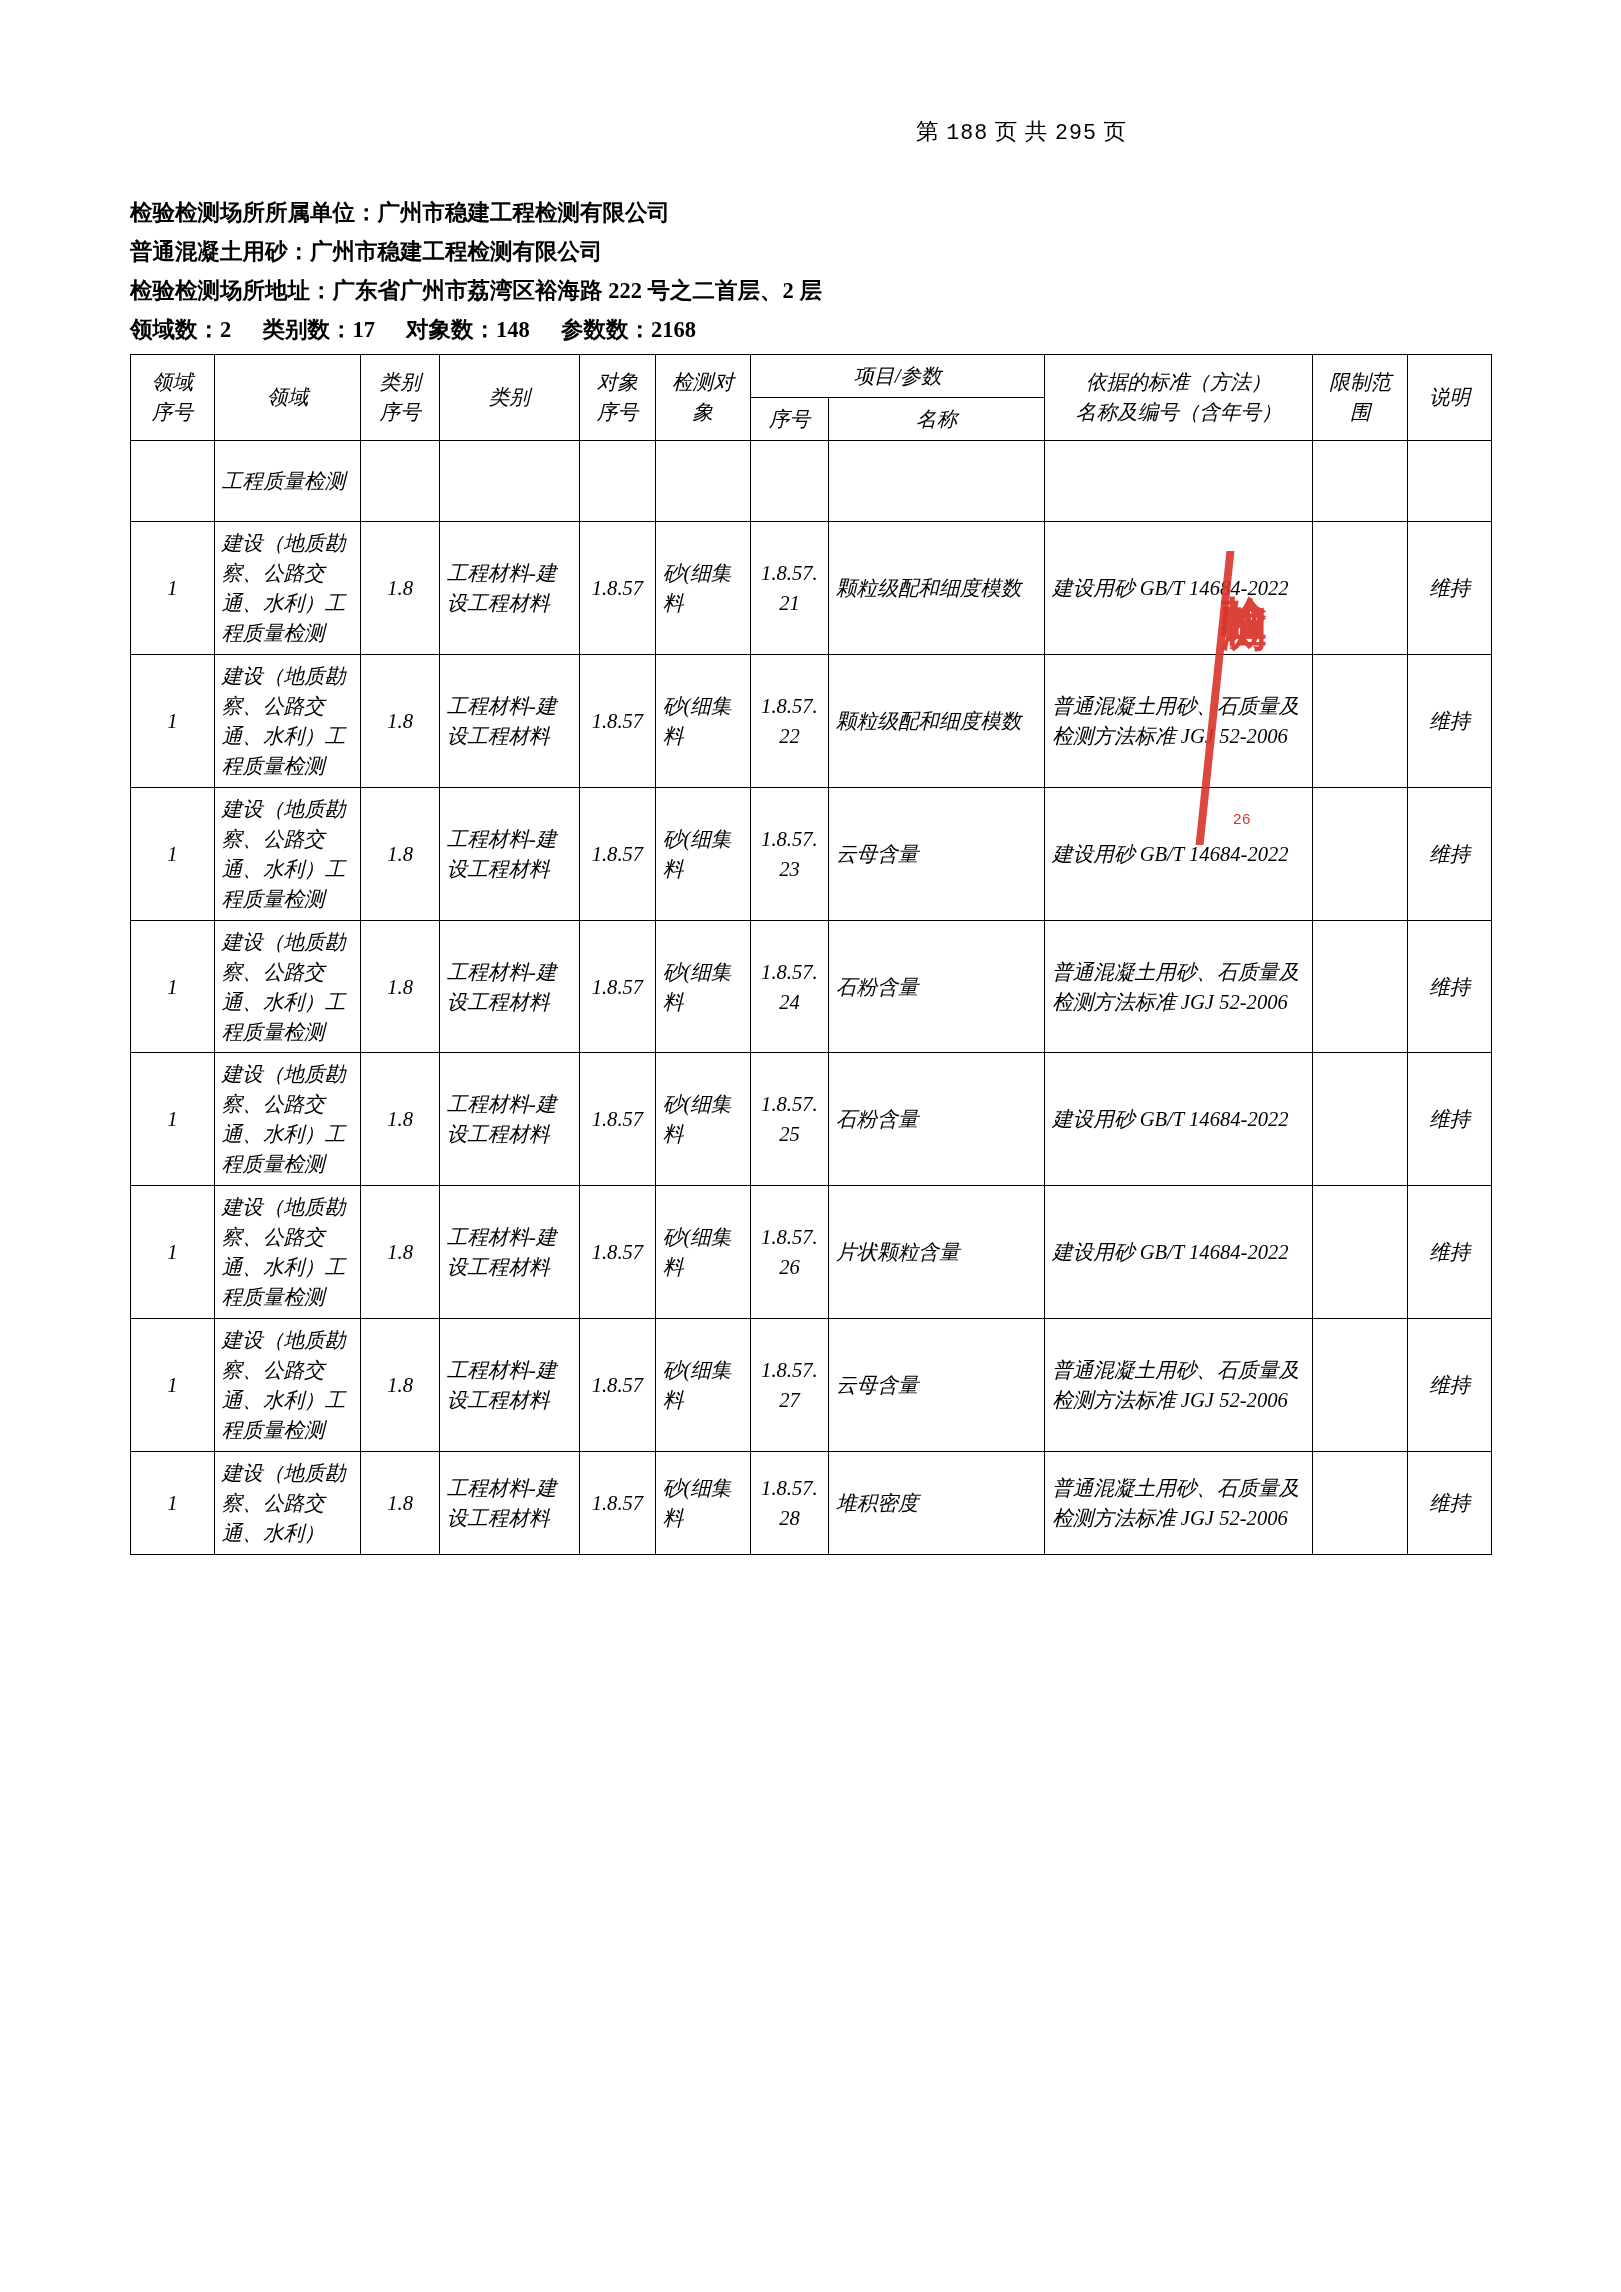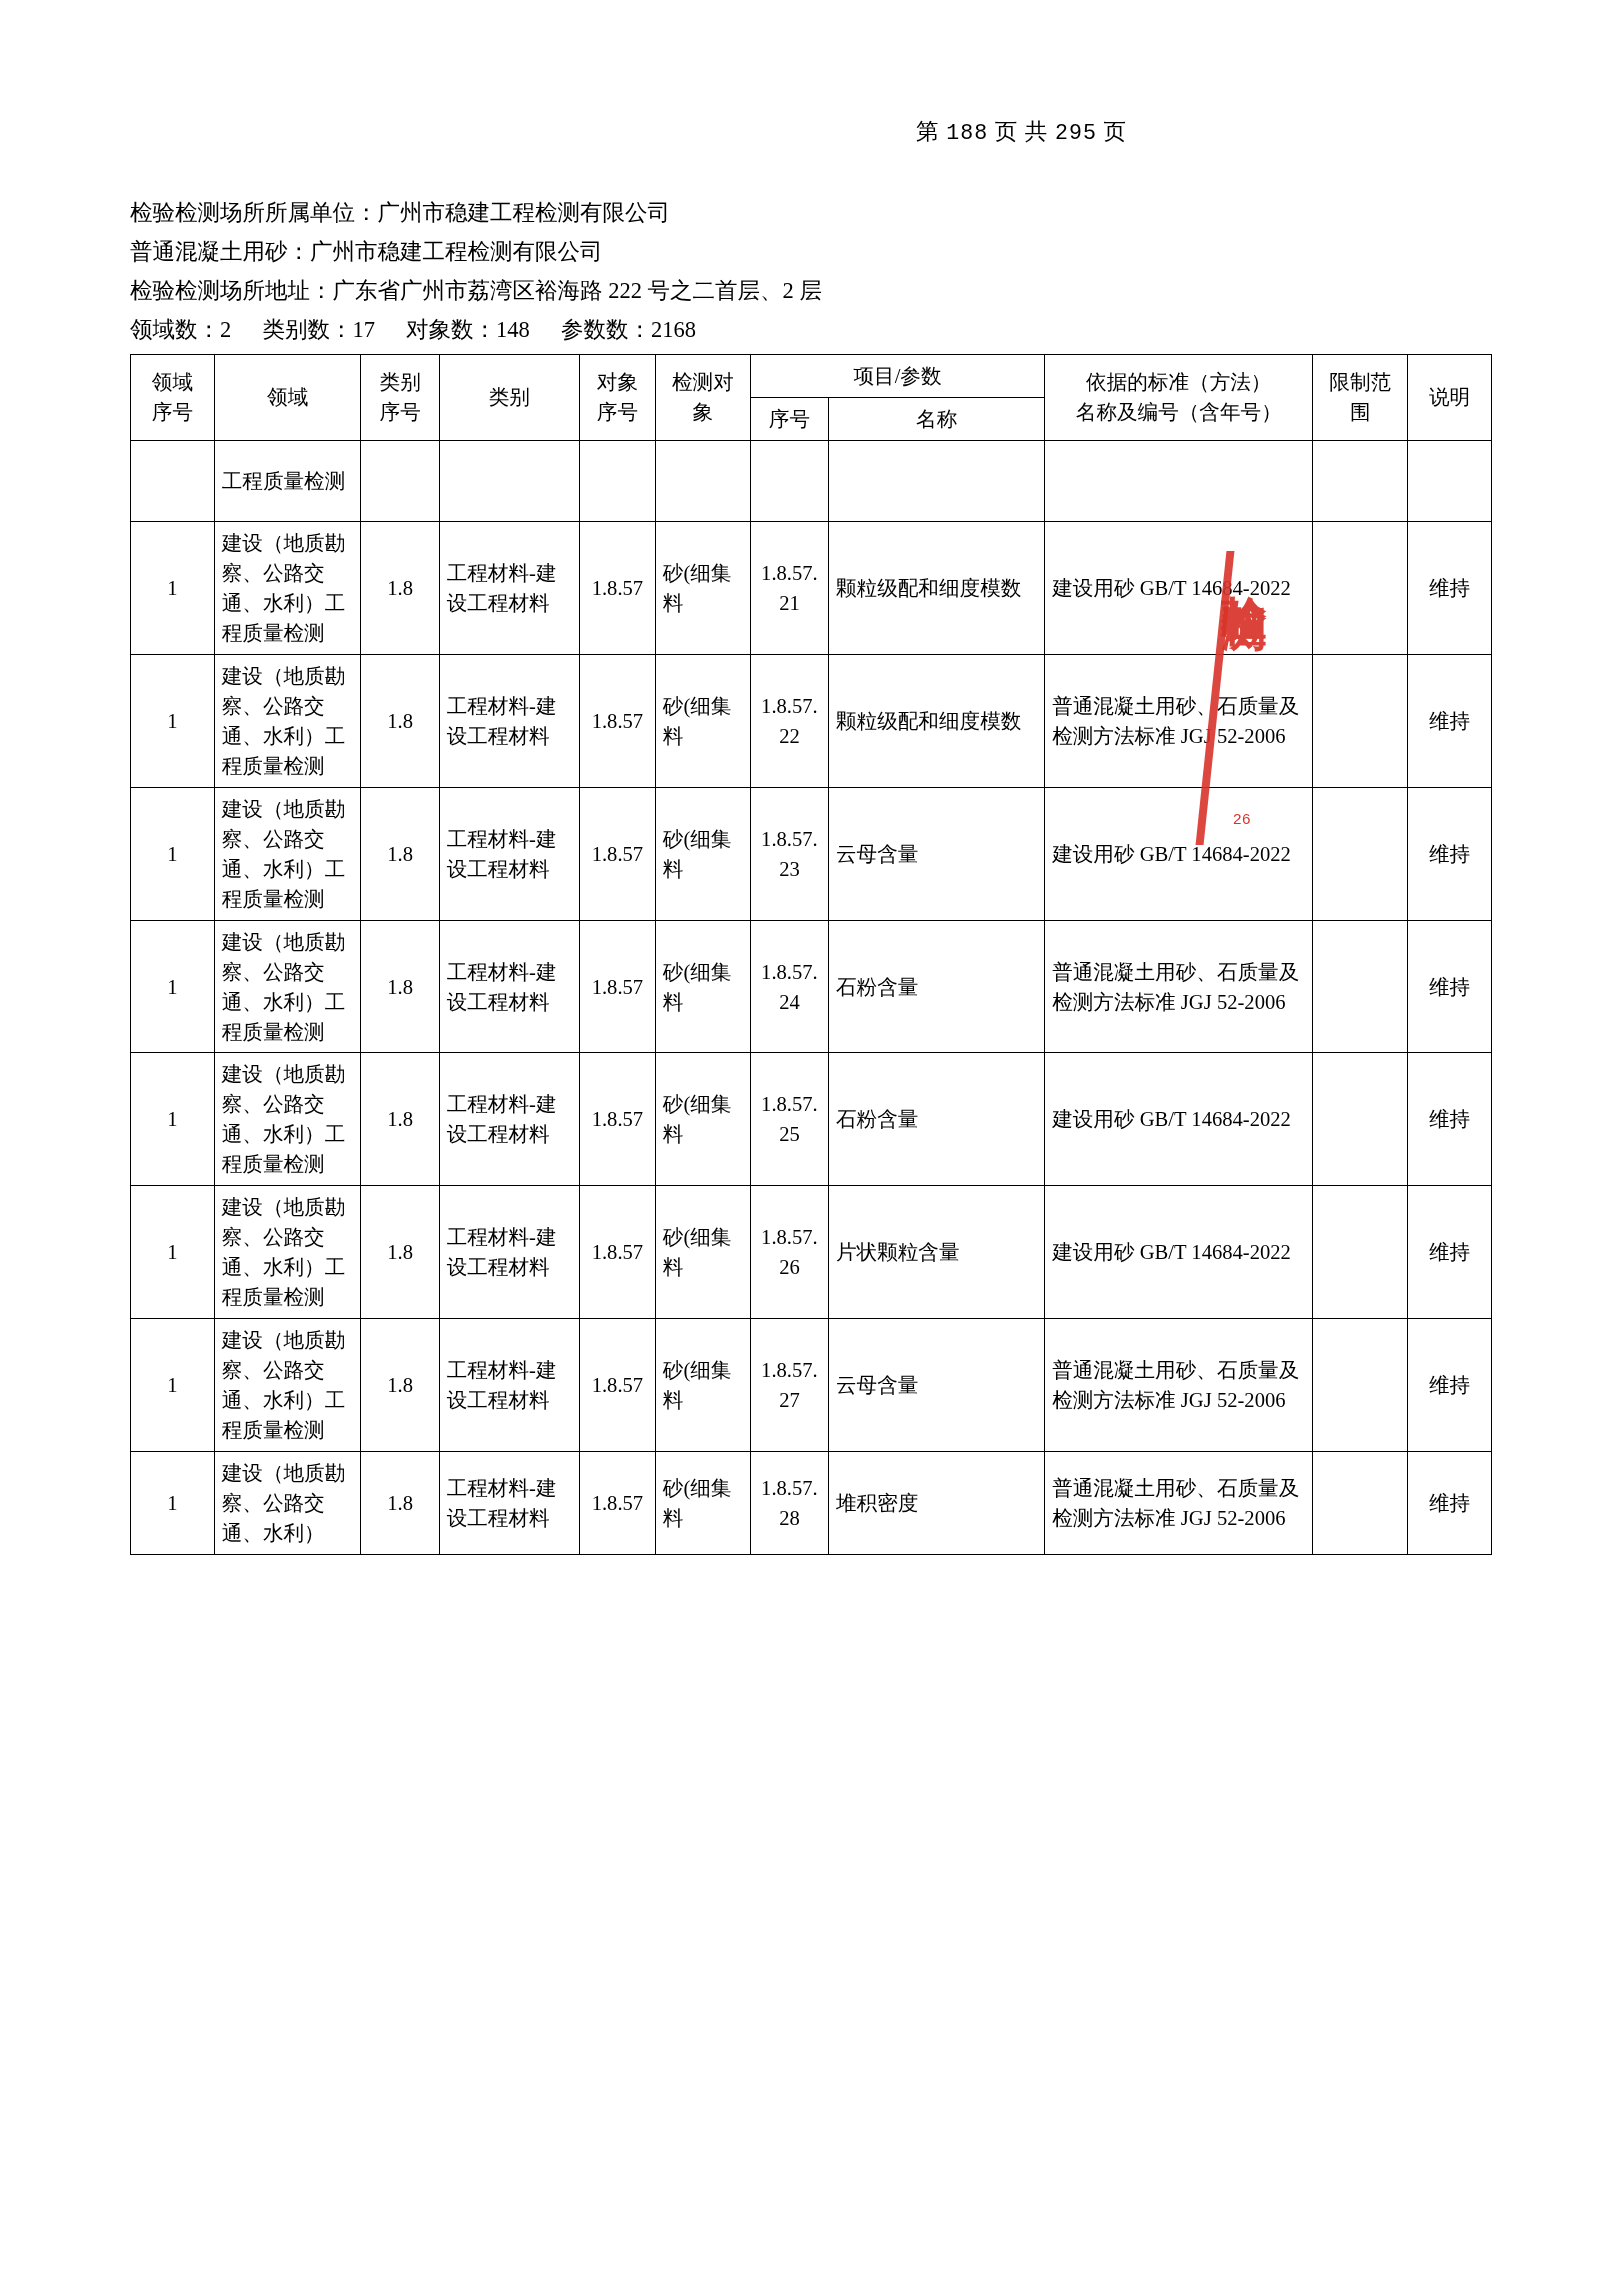--- a/index.html
+++ b/index.html
@@ -35,31 +35,32 @@
     font-size: 21.6px;
   }
   .meta {
     position: absolute;
     left: 130px;
     top: 193px;
     font-size: 22.5px;
     line-height: 39px;
     white-space: nowrap;
   }
-  .meta .line { display: block; }
+  .meta .line { display: block; font-weight: bold; }
   .meta .counts span { display: inline-block; }
   .meta .counts .gap { width: 25.5px; display: inline-block; }
 
   table.main {
     position: absolute;
     left: 130px;
     top: 354px;
     width: 1362px;
     border-collapse: collapse;
     table-layout: fixed;
+    font-style: italic;
   }
   table.main th, table.main td {
     border: 1.4px solid #000000;
     padding: 5.9px 6.9px;
     font-size: 20.6px;
     line-height: 30px;
     vertical-align: middle;
     word-break: break-all;
   }
   table.main th {

